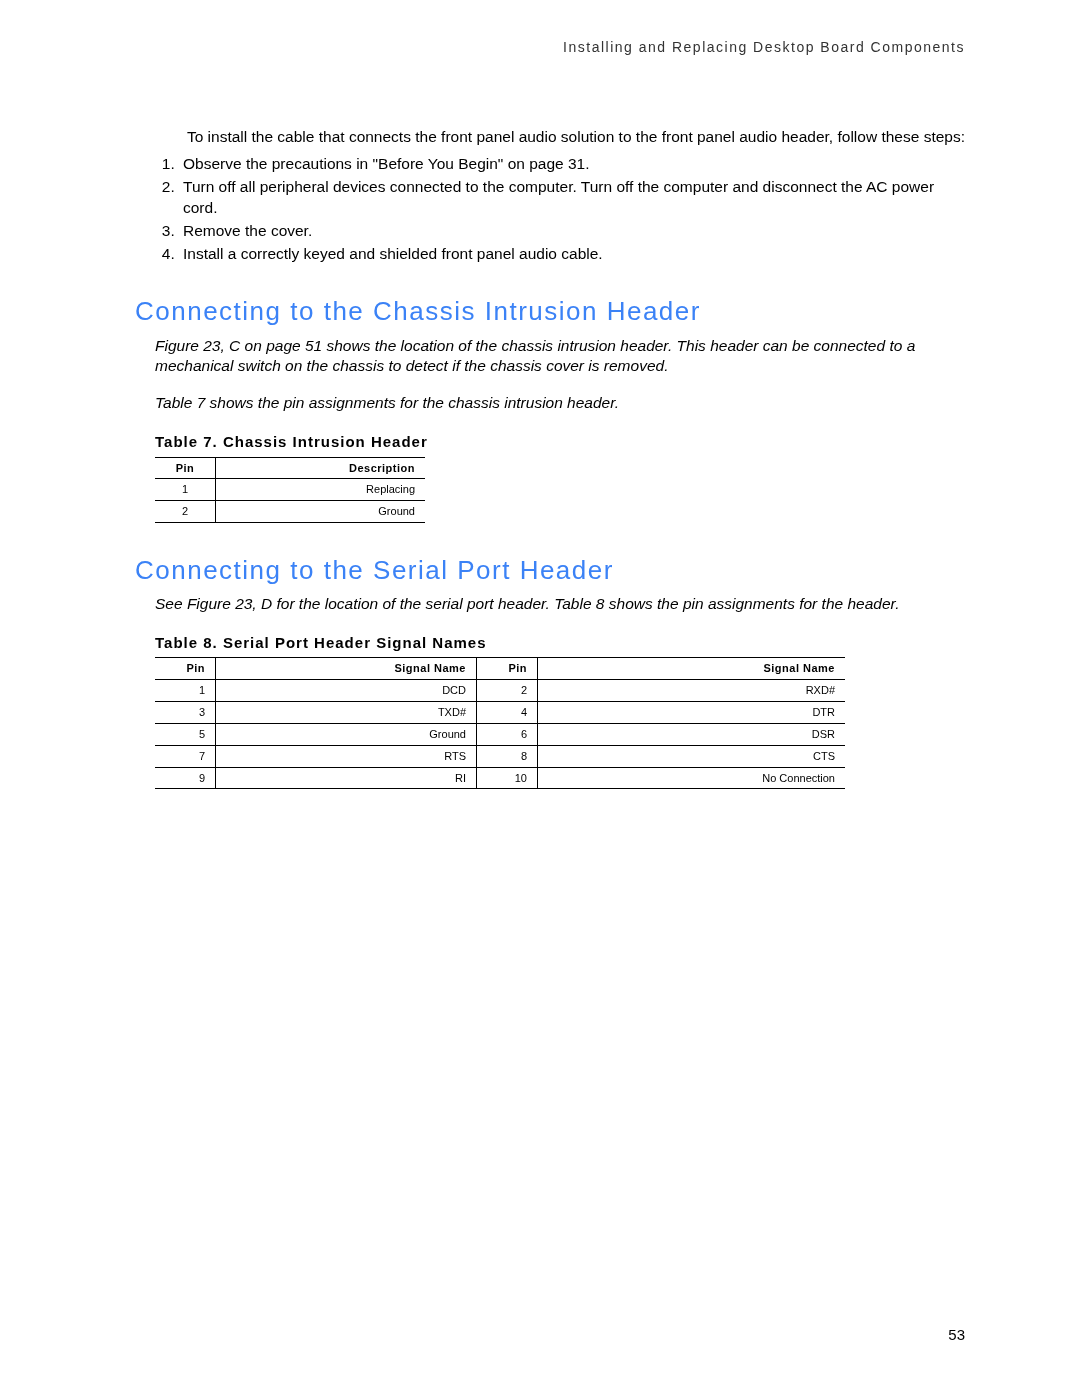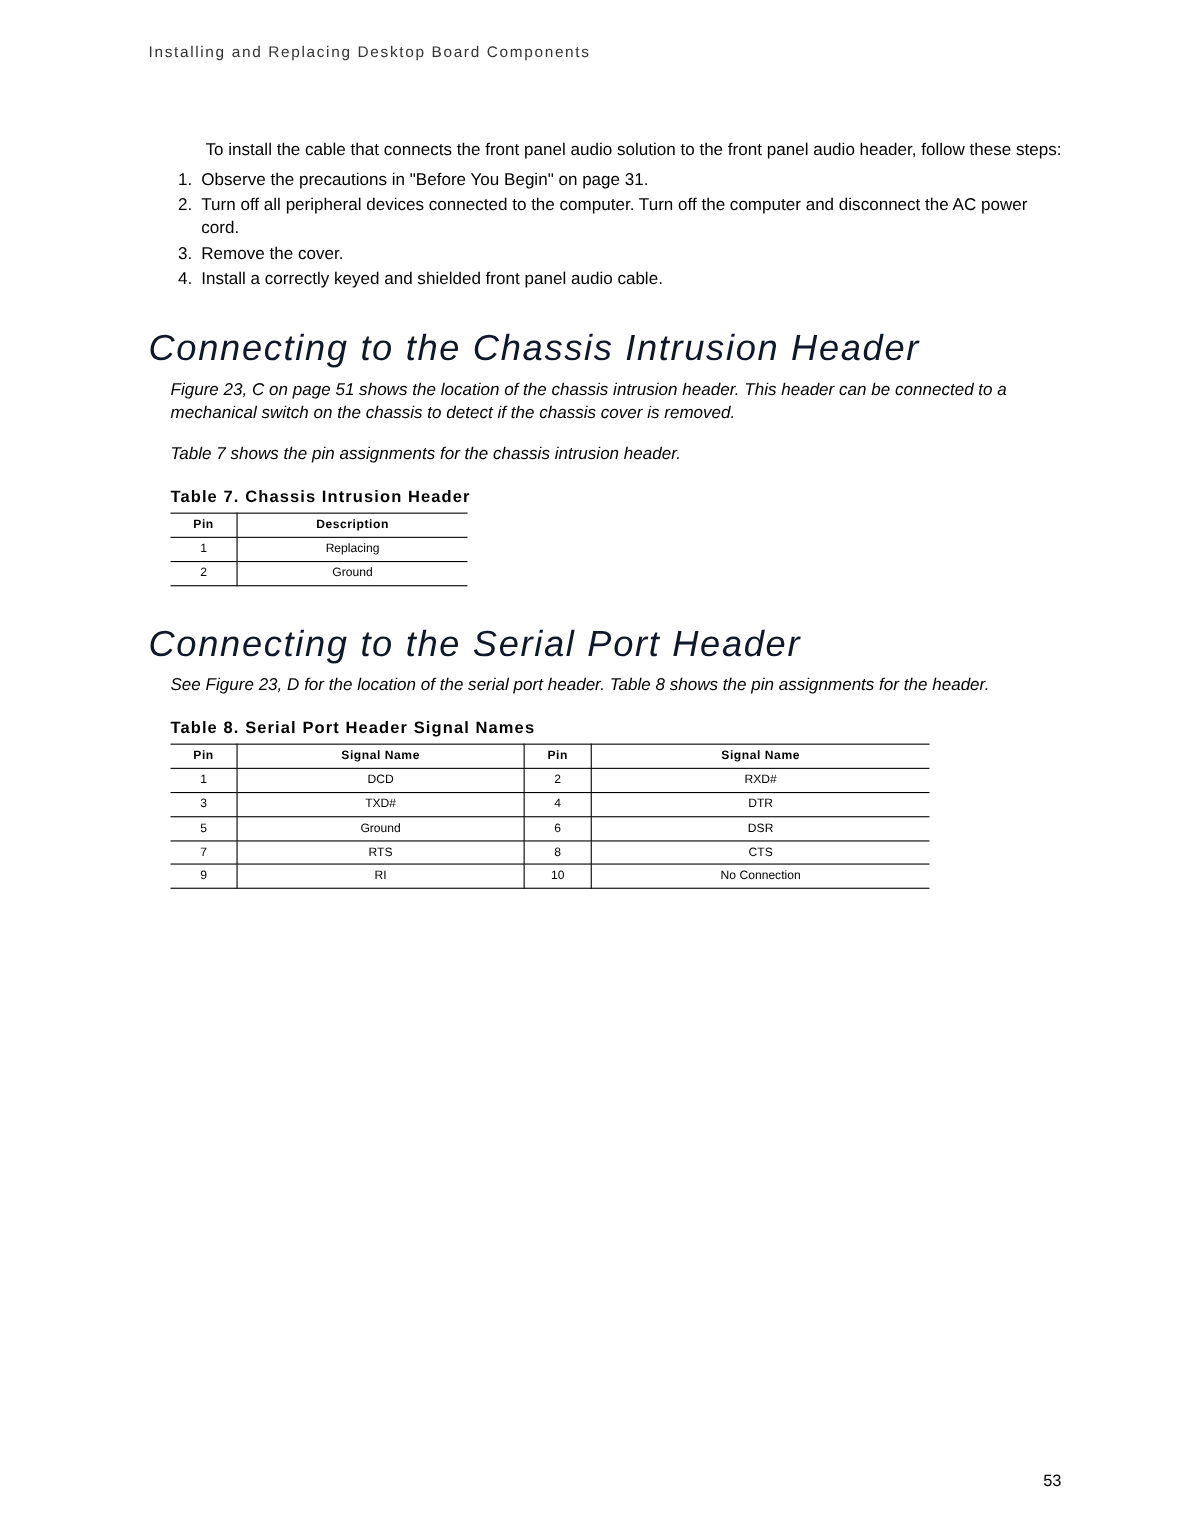--- a/index.html
+++ b/index.html
@@ -8,45 +8,44 @@
     font-size: 15.5px;
     color: #000;
     background: #fff;
     width: 1080px;
     height: 1397px;
     box-sizing: border-box;
     padding: 38px 115px 0 135px;
     line-height: 1.35;
   }
   .hdr {
-    text-align: left;
+    text-align: right;
     font-size: 14px;
     letter-spacing: 1.5px;
     color: #333;
     margin-bottom: 70px;
   }
   .intro {
     margin: 0 0 6px 20px;
     text-align: right;
   }
   ol.steps {
     margin: 0 0 30px 20px;
     padding-left: 24px;
   }
   ol.steps li {
     padding-left: 4px;
     margin: 2px 0;
   }
   h2.sec {
-    color: #0f172a;
+    color: #3b82f6;
     font-weight: 400;
-    font-size: 33px;
+    font-size: 26px;
     letter-spacing: 1.5px;
     margin: 18px 0 6px 0;
-    font-style: italic;
   }
   .body-p {
     margin: 4px 0 16px 20px;
     font-style: italic;
   }
   .tbl-cap {
     font-weight: 700;
     letter-spacing: 1px;
     margin: 18px 0 4px 20px;
     font-size: 15px;
@@ -55,33 +54,33 @@
     border-collapse: collapse;
     margin-left: 20px;
     font-size: 11px;
   }
   table.t7 { width: 270px; }
   table.t8 { width: 690px; }
   th, td {
     border-top: 1px solid #000;
     border-bottom: 1px solid #000;
     padding: 3px 10px 3px 10px;
-    text-align: center;
+    text-align: right;
     font-weight: 400;
   }
   th {
     font-weight: 700;
     letter-spacing: 0.5px;
   }
   .vline { border-right: 1px solid #000; }
   .pin-col { width: 40px; text-align: center; }
   .pin-col-l { width: 40px; }
   .footer {
     position: absolute;
-    bottom: 40px;
+    bottom: 52px;
     right: 115px;
     font-size: 15px;
   }
 </style>
 </head>
 <body>
 
 <div class="hdr">Installing and Replacing Desktop Board Components</div>
 
 <p class="intro">To install the cable that connects the front panel audio solution to the front panel audio header, follow these steps:</p>

